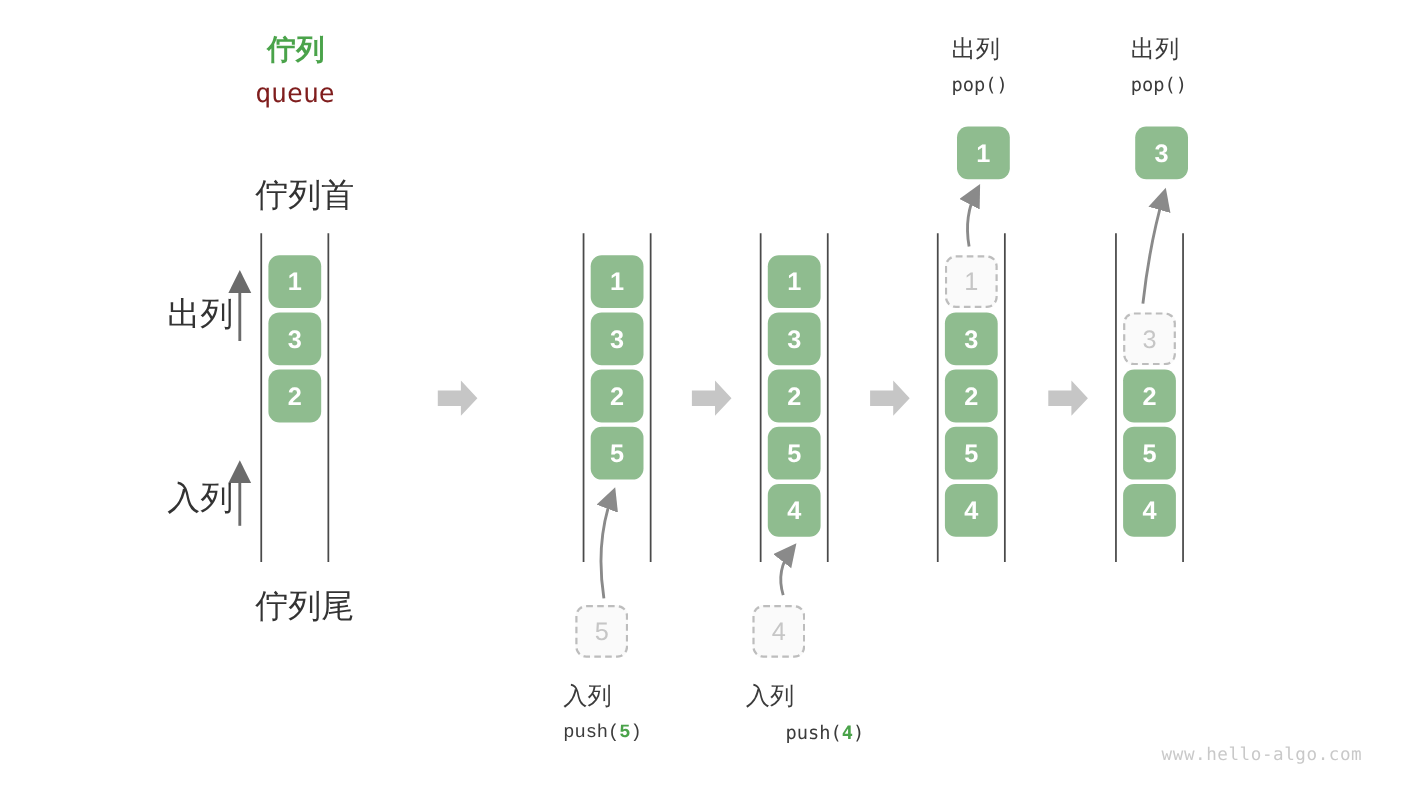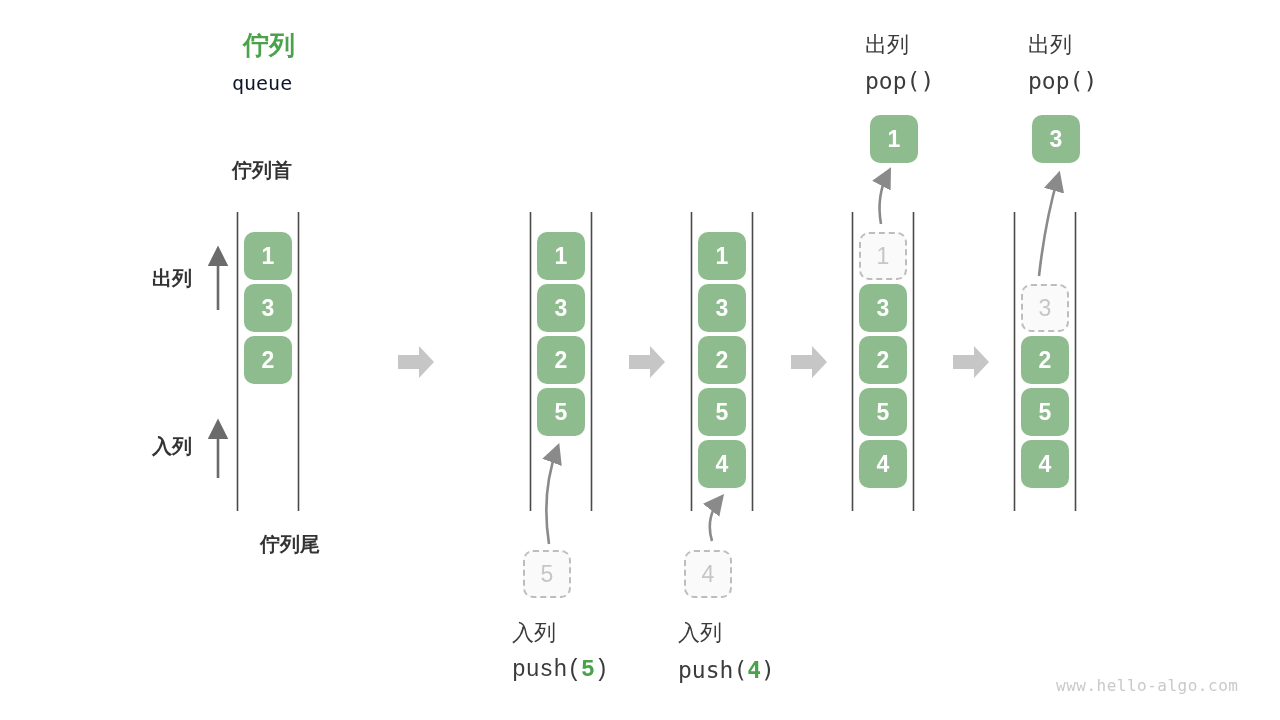--- a/index.html
+++ b/index.html
@@ -4,25 +4,25 @@
 <style>
   html,body{margin:0;padding:0;background:#fff;}
   .canvas{
     position:relative;width:1248px;height:720px;background:#fff;
     font-family:"Liberation Sans","DejaVu Sans",sans-serif;color:#3b3b3b;overflow:hidden;
   }
   .abs{position:absolute;}
   svg.layer{position:absolute;left:0;top:0;width:1280px;height:720px;pointer-events:none;}
 
   .title-zh{font-size:26px;font-weight:700;color:var(--accent-green);}
-  .title-en{font-size:20px;font-family:"DejaVu Sans Mono","Liberation Mono",monospace;color:#0f172a;}
+  .title-en{font-size:24px;font-family:"DejaVu Sans Mono","Liberation Mono",monospace;color:#7f1d1d;}
 
-  .side-label{font-size:20px;font-weight:700;color:#333;}
+  .side-label{font-size:30px;font-weight:400;color:#333;}
   .op-label{font-size:22px;font-weight:400;color:#3b3b3b;}
-  .op-code{font-size:23px;font-family:"DejaVu Sans Mono","Liberation Mono",monospace;color:#3b3b3b;white-space:nowrap;}
+  .op-code{font-size:17px;font-family:"DejaVu Sans Mono","Liberation Mono",monospace;color:#3b3b3b;white-space:nowrap;}
   .op-code .arg{color:var(--accent-green);font-weight:700;}
 
   .cell{
     position:absolute;width:48px;height:48px;border-radius:10px;box-sizing:border-box;
     display:flex;align-items:center;justify-content:center;
     font-size:23px;font-weight:700;
   }
   .cell.solid{background:var(--cell-fill);color:var(--cell-text);}
   .cell.ghost{background:#fafafa;border:2px dashed var(--ghost-border);color:var(--ghost-text);font-weight:400;}
 
@@ -78,29 +78,29 @@
       <path d="M 1039 276 Q 1045 222 1058 177" marker-end="url(#ah2)"></path>
     </g>
   </svg>
 
   <div class="abs title-zh" style="left:243px;top:28px;">佇列</div>
   <div class="abs title-en" style="left:232px;top:71px;">queue</div>
 
   <div class="abs side-label" style="left:232px;top:157px;">佇列首</div>
   <div class="abs side-label" style="left:152px;top:265px;">出列</div>
   <div class="abs side-label" style="left:152px;top:433px;">入列</div>
-  <div class="abs side-label" style="left:232px;top:531px;margin-left:28px;">佇列尾</div>
+  <div class="abs side-label" style="left:232px;top:531px;">佇列尾</div>
 
   <div class="abs" style="left:512px;top:618px;">
     <div class="op-label">入列</div>
     <div class="op-code" style="margin-top:9px;font-family:Liberation Mono, monospace;"><span>push(</span><span class="arg">5</span><span>)</span></div>
   </div>
   <div class="abs" style="left:678px;top:618px;">
     <div class="op-label">入列</div>
-    <div class="op-code" style="margin-top:9px;"><span>push(</span><span class="arg">4</span><span>)</span></div>
+    <div class="op-code" style="margin-top:9px;margin-left:36px;"><span>push(</span><span class="arg">4</span><span>)</span></div>
   </div>
 
   <div class="abs" style="left:865px;top:30px;">
     <div class="op-label">出列</div>
     <div class="op-code" style="margin-top:8px;"><span>pop(</span><span class="arg"></span><span>)</span></div>
   </div>
   <div class="abs" style="left:1028px;top:30px;">
     <div class="op-label">出列</div>
     <div class="op-code" style="margin-top:8px;"><span>pop(</span><span class="arg"></span><span>)</span></div>
   </div>

